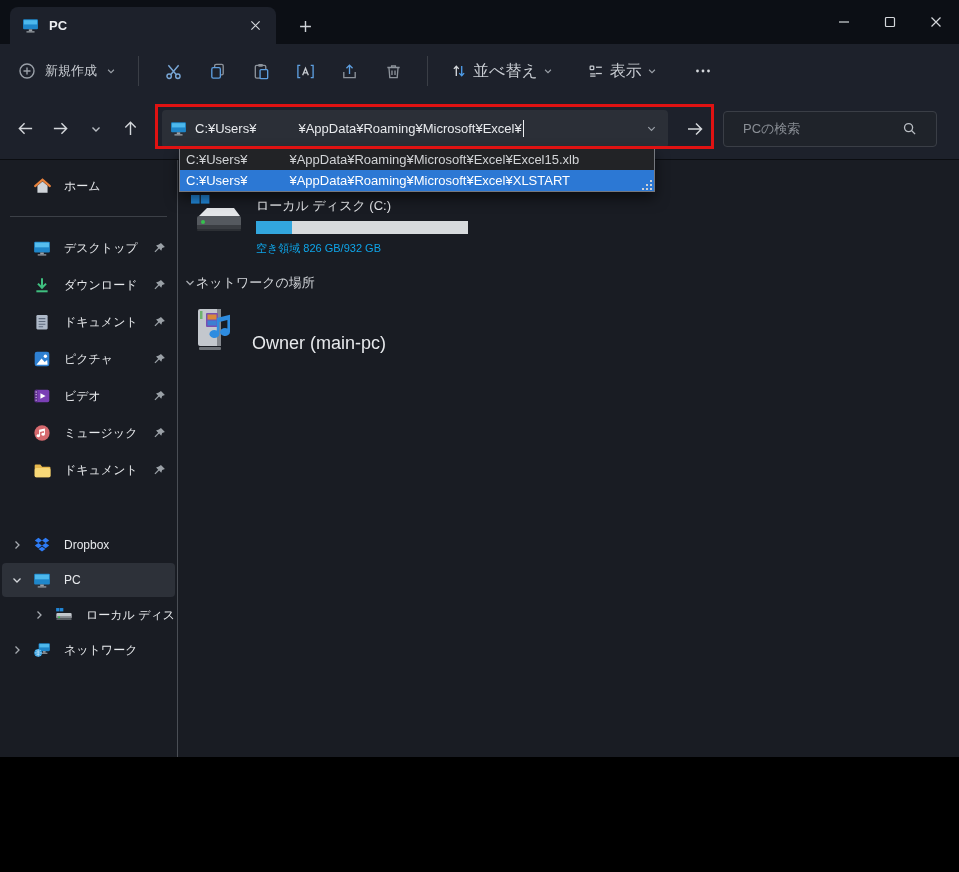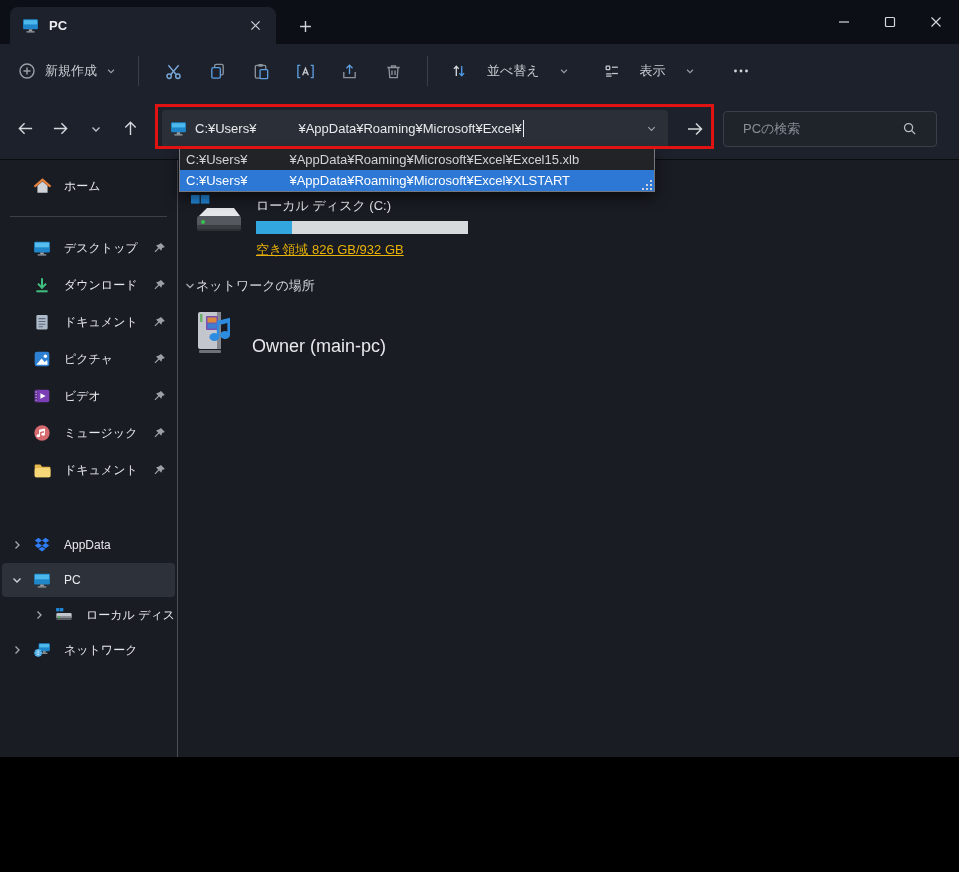--- a/index.html
+++ b/index.html
@@ -15,21 +15,21 @@
   .tab-close, .newtab { width:26px; height:26px; display:flex; align-items:center; justify-content:center; border-radius:4px; }
   .newtab { margin-left:16px; margin-bottom:5px; }
   .win-controls { margin-left:auto; display:flex; height:100%; align-items:stretch; }
   .wc { width:46px; display:flex; align-items:center; justify-content:center; }
 
   
   .commandbar { height:54px; background:#1d212b; display:flex; align-items:center; padding:0 8px; }
   .cmd-new { display:flex; align-items:center; gap:9px; padding:6px 10px; border-radius:4px; color:#c9cdd3; font-size:13px; }
   .cmd-divider { width:1px; height:30px; background:#3a3e46; margin:0 12px; }
   .cmd-icon { width:44px; height:38px; display:flex; align-items:center; justify-content:center; border-radius:4px; }
-  .cmd-group { display:flex; align-items:center; gap:19px; padding:6px 10px; border-radius:4px; color:#c9cdd3; font-size:13px; }
+  .cmd-group { display:flex; align-items:center; gap:5px; padding:6px 10px; border-radius:4px; color:#c9cdd3; font-size:16px; }
   .sp18 { width:14px; }
 
   
   .navrow { height:62px; background:#1d212b; display:flex; align-items:center; padding-left:8px; border-bottom:1px solid #0b0d11; }
   .nv { width:35px; height:34px; display:flex; align-items:center; justify-content:center; border-radius:4px; }
   .addr { width:506px; height:38px; margin-left:14px; background:#2b2f37; border-radius:4px;
           display:flex; align-items:center; padding-left:8px; font-size:13px; color:#e8eaed; white-space:nowrap; }
   .addr .txt { margin-left:8px; }
   .redact { display:inline-block; width:42px; }
   .caret { display:inline-block; width:1.5px; height:17px; background:#eceef1; vertical-align:middle; margin-left:1px; }
@@ -53,21 +53,21 @@
   .side-divider { height:1px; background:#3c4047; margin:13px 10px; }
   .side-gap { height:38px; }
   .row7 { height:36px; }
 
   .main { flex:1; position:relative; }
   .drive-item { display:flex; gap:12px; margin:34px 0 0 10px; }
   .drive-info { padding-top:3px; }
   .drive-name { font-size:13px; color:#e7e9ec; }
   .drive-bar { width:212px; height:13px; background:#d7dadd; margin:6px 0 7px; }
   .drive-fill { height:100%; background:#32a6de; }
-  .drive-free { font-size:13px; color:#eab308;text-decoration:underline; }
+  .drive-free { font-size:11px; color:#0ea5e9; }
   .section-row { display:flex; align-items:center; margin:18px 0 0 6px; font-size:13px; color:#d4d7db; }
   .owner-item { display:flex; align-items:flex-end; gap:14px; margin:12px 0 0 12px; font-size:18px; color:#e7e9ec; }
 
   
   .statusbar { height:26px; background:#191c23; border-top:1px solid #f97316; display:flex; align-items:center;
                padding:0 26px; font-size:12px; color:#c9ccd1;text-align:center; }
   .status-sep { width:1.5px; height:13px; background:#b9bdc3; margin-left:14px; }
   .sb-views { margin-left:auto; display:flex; gap:5px; }
   .sb-btn { width:24px; height:20px; display:flex; align-items:center; justify-content:center; border-radius:3px; }
 
@@ -453,21 +453,21 @@
         </span>
         <span class="ico">
           <svg width="18" height="18" viewBox="0 0 16 16" fill="#2e7cf6">
               <path d="M4.8 1.6 L8 3.9 L4.8 6.2 L1.6 3.9 Z"></path>
               <path d="M11.2 1.6 L14.4 3.9 L11.2 6.2 L8 3.9 Z"></path>
               <path d="M4.8 6.2 L8 8.5 L4.8 10.8 L1.6 8.5 Z"></path>
               <path d="M11.2 6.2 L14.4 8.5 L11.2 10.8 L8 8.5 Z"></path>
               <path d="M4.9 11.5 L8 13.7 L11.1 11.5 L8 9.5 Z"></path>
             </svg>
         </span>
-        <span class="lbl">AppData</span>
+        <span class="lbl">Dropbox</span>
       </div>
 
       <div class="si sel">
         <span class="gutter">
           <svg width="12" height="12" viewBox="0 0 12 12">
               <path d="M2.5 4.5 L6 8 L9.5 4.5" fill="none" stroke="#d4d7db" stroke-width="1.3"></path>
             </svg>
         </span>
         <span class="ico">
           <svg width="18" height="18" viewBox="0 0 16 16">

